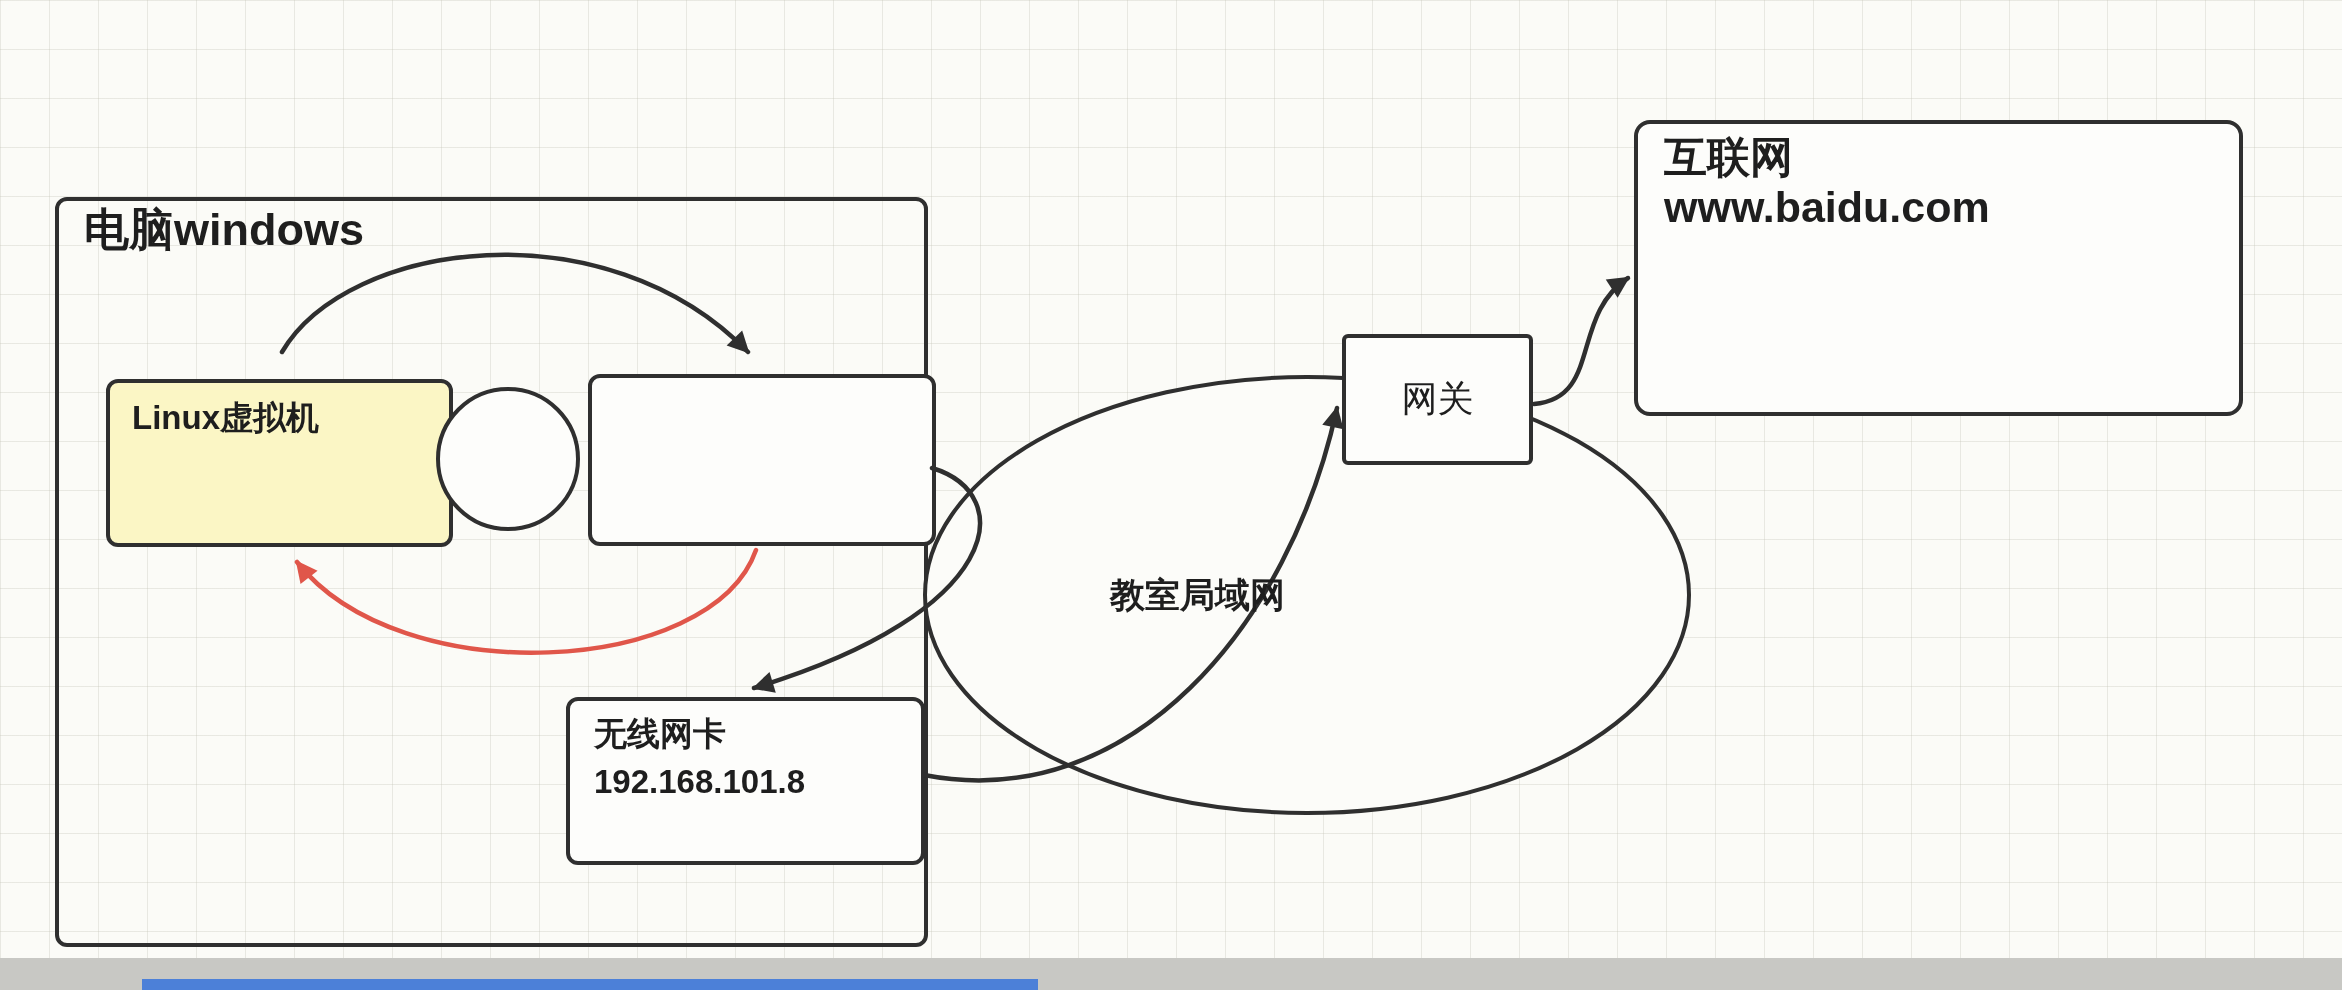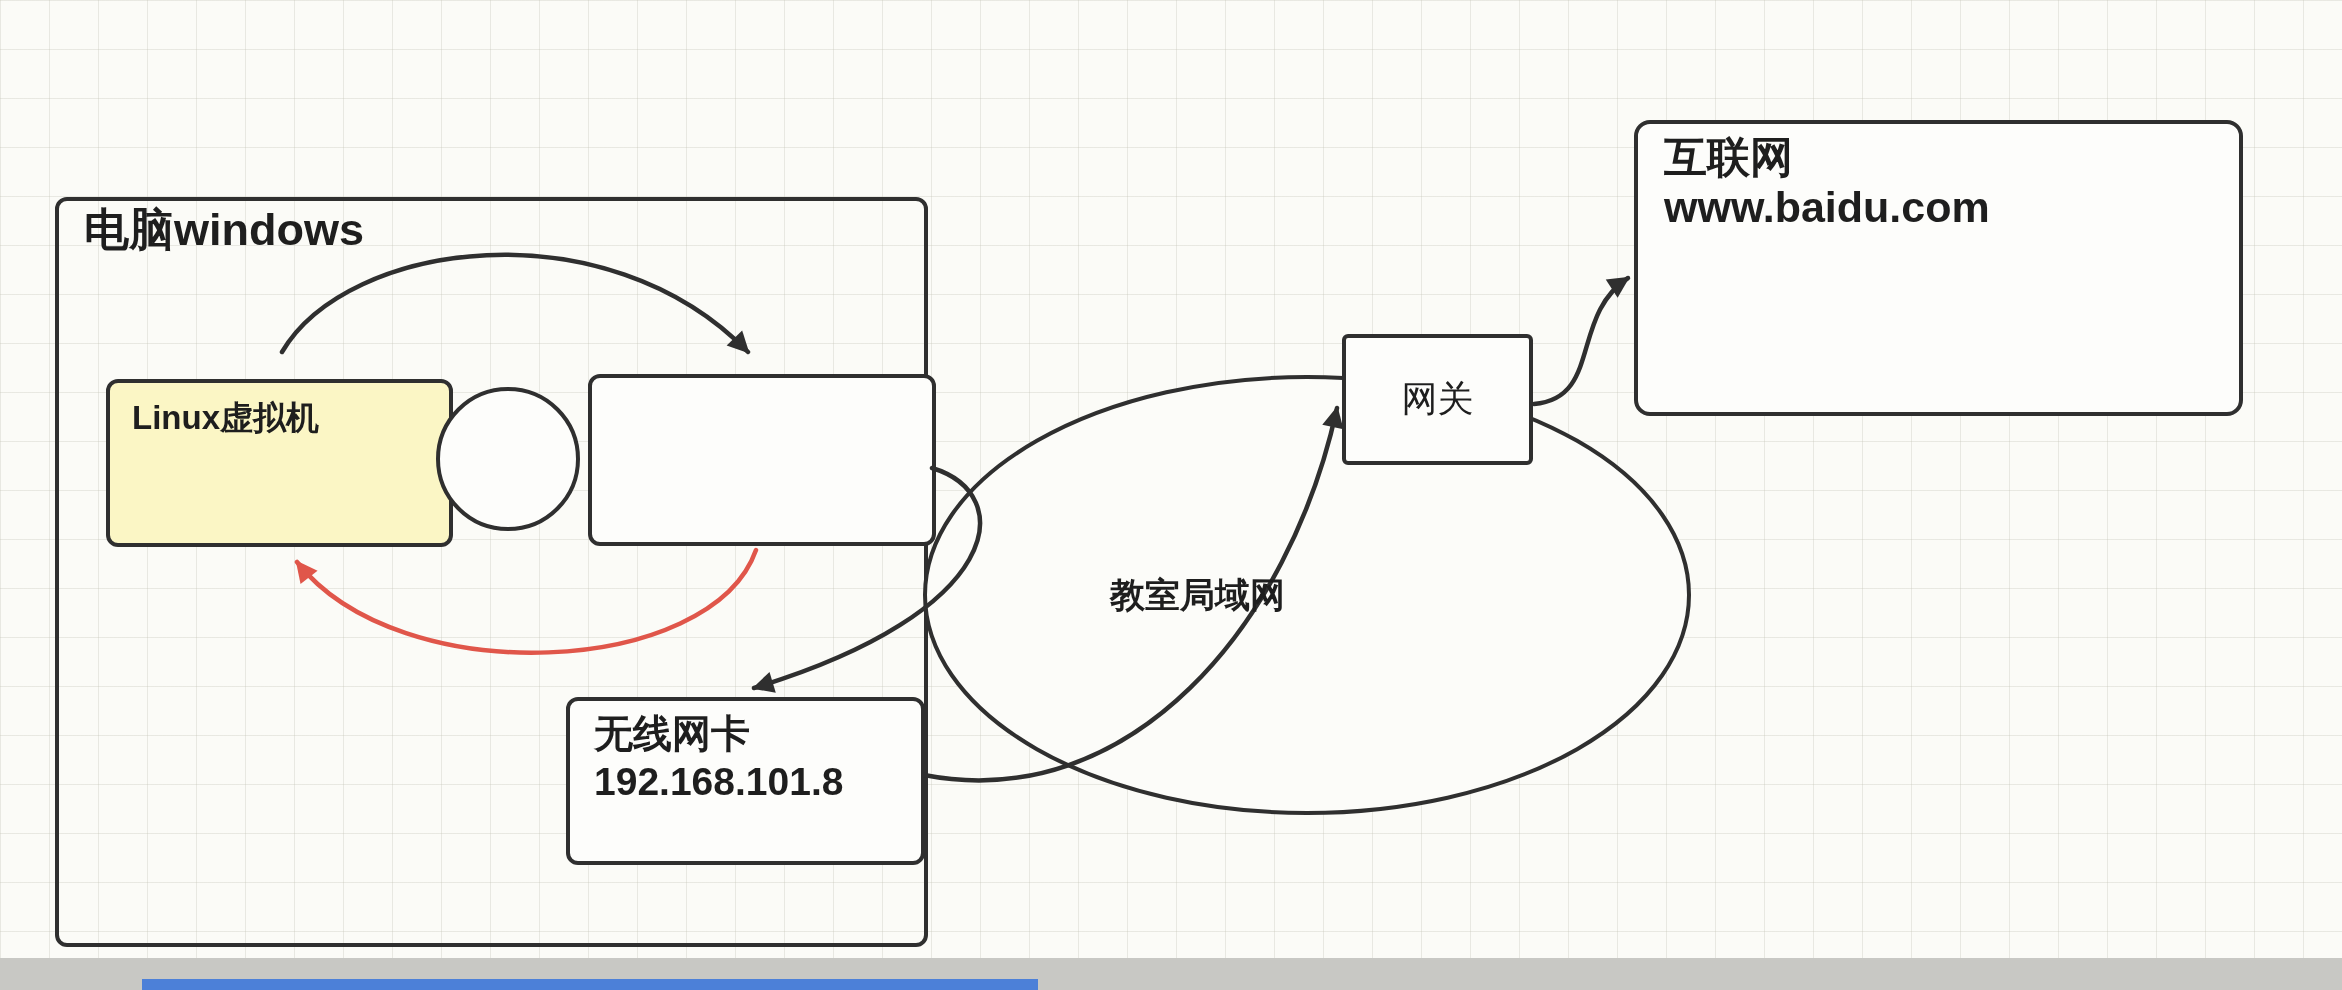--- a/index.html
+++ b/index.html
@@ -25,21 +25,21 @@
   .arrow   { fill:none; stroke:#2f2f2f; stroke-width:4.5; stroke-linecap:round; }
   .arrow-red { fill:none; stroke-width:4.5; stroke-linecap:round; }
   .mh { fill:#2f2f2f; }
 
   .label { position:absolute; font-weight:700; white-space:nowrap; }
   .line  { display:block; }
 
   .windows-label  { left:84px;  top:200px; font-size:45px; }
   .linux-block    { left:132px; top:394px; font-size:33px; line-height:48px;text-align:center; }
   .vmnet8-block   { left:614px; top:390px; font-size:33px; line-height:48px; }
-  .wireless-block { left:594px; top:710px; font-size:39px; line-height:48px; }
+  .wireless-block { left:594px; top:710px; font-size:33px; line-height:48px; }
   .internet-block { left:1664px; top:132px; font-size:43px; line-height:50px; }
   .lan-label      { left:1110px; top:572px; width:400px; text-align:left; font-size:35px; }
   .gateway-label-wrap {
     position:absolute; left:1344px; top:336px; width:187px; height:127px;
     display:flex; align-items:center; justify-content:center;
     font-size:36px; font-weight:500;
   }
 
   .bottom-bar  { position:absolute; left:0; top:958px; width:2342px; height:32px; background:#c8c8c4; }
   .window-edge { position:absolute; left:142px; top:979px; width:896px; height:11px; background:#4c80d8; }

